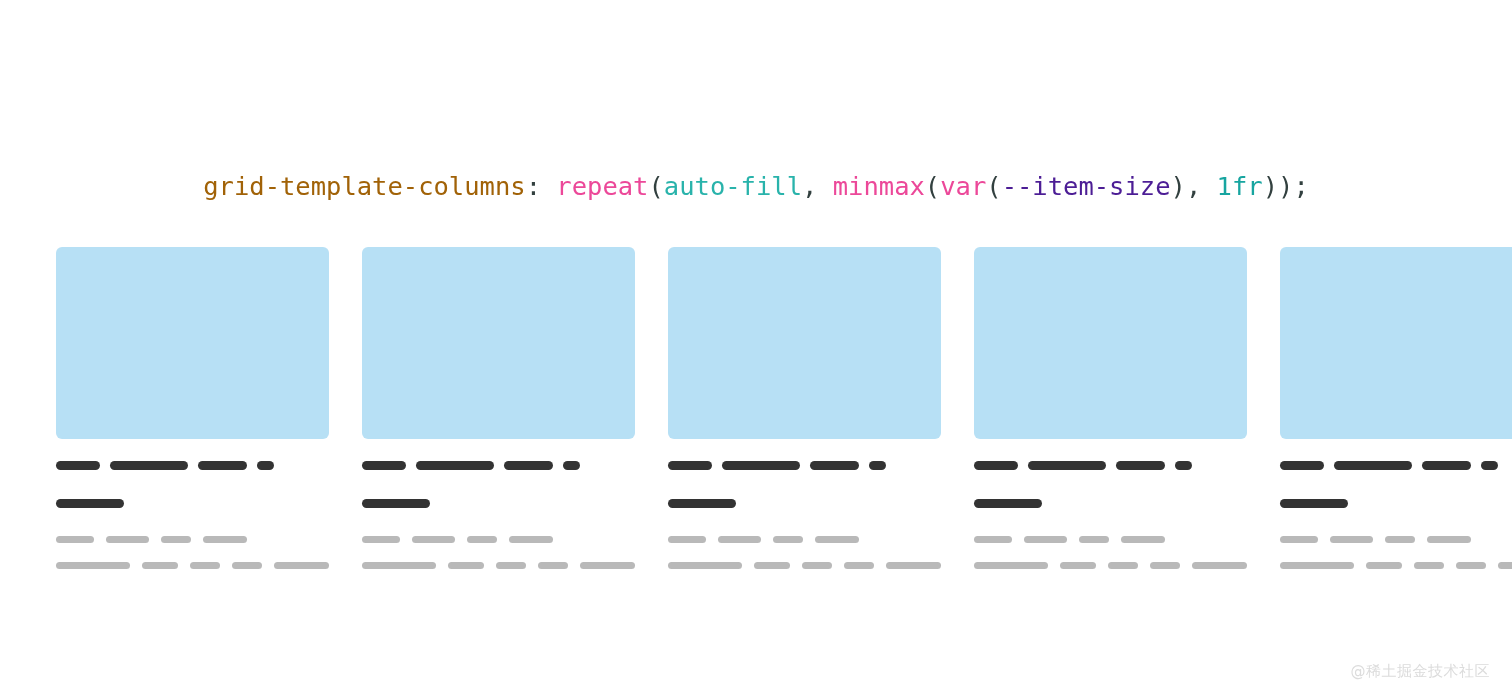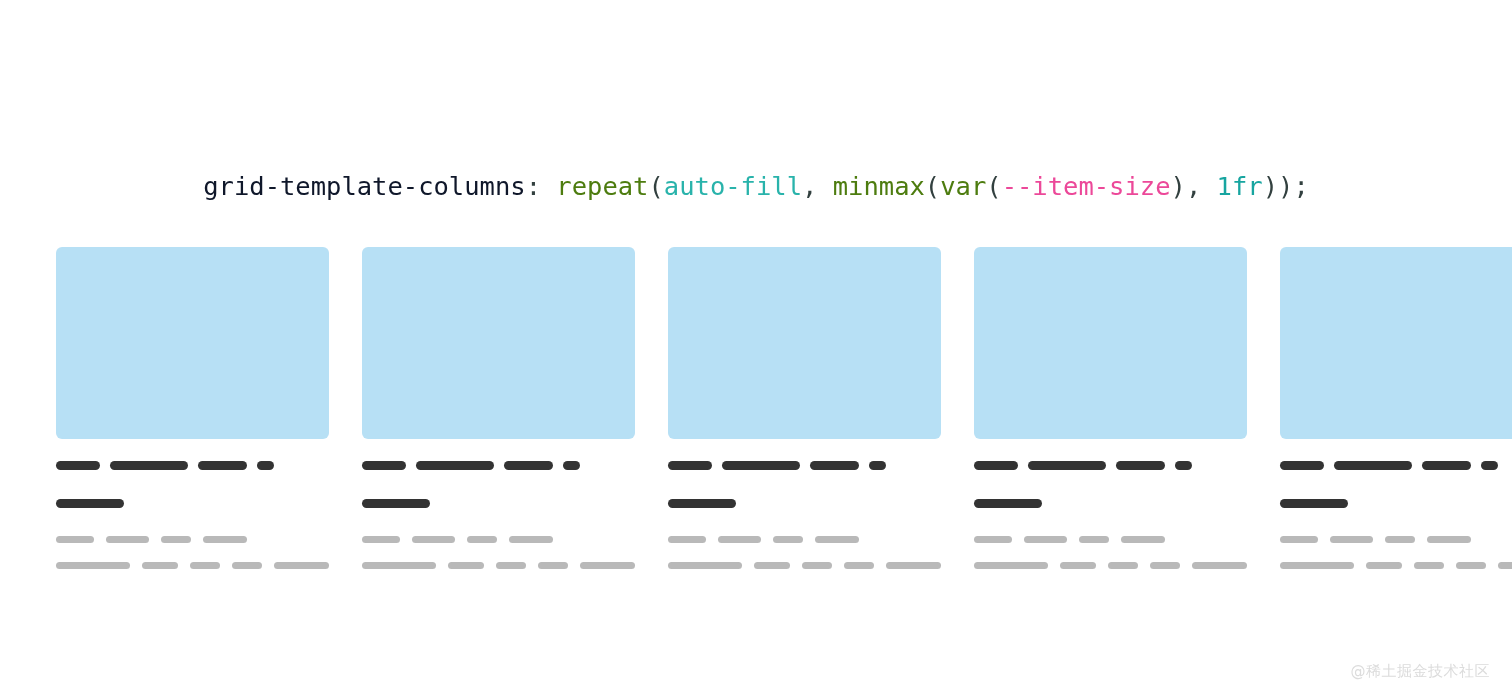--- a/index.html
+++ b/index.html
@@ -43,25 +43,25 @@
     left: 0;
     width: 1512px;
     text-align: center;
     font-family: "DejaVu Sans Mono", monospace;
     font-size: 25.5px;
     line-height: 32px;
     color: #2f3a3a;
     white-space: pre;
     letter-spacing: 0px;
   }
-  .tok-prop   { color: #0f172a; }
+  .tok-prop   { color: #a16207; }
   .tok-punct  { color: #32403f; }
-  .tok-fn     { color: #4d7c0f; }
+  .tok-fn     { color: #ec4899; }
   .tok-kw     { color: #29b3ab; }
-  .tok-var    { color: #ec4899; }
+  .tok-var    { color: #4c1d95; }
   .tok-val    { color: #17a5a0; }
 
   
   .grid {
     position: absolute;
     top: 247px;
     left: 56px;
     width: 1396px;
     display: grid;
     grid-template-columns: repeat(5, 1fr);

